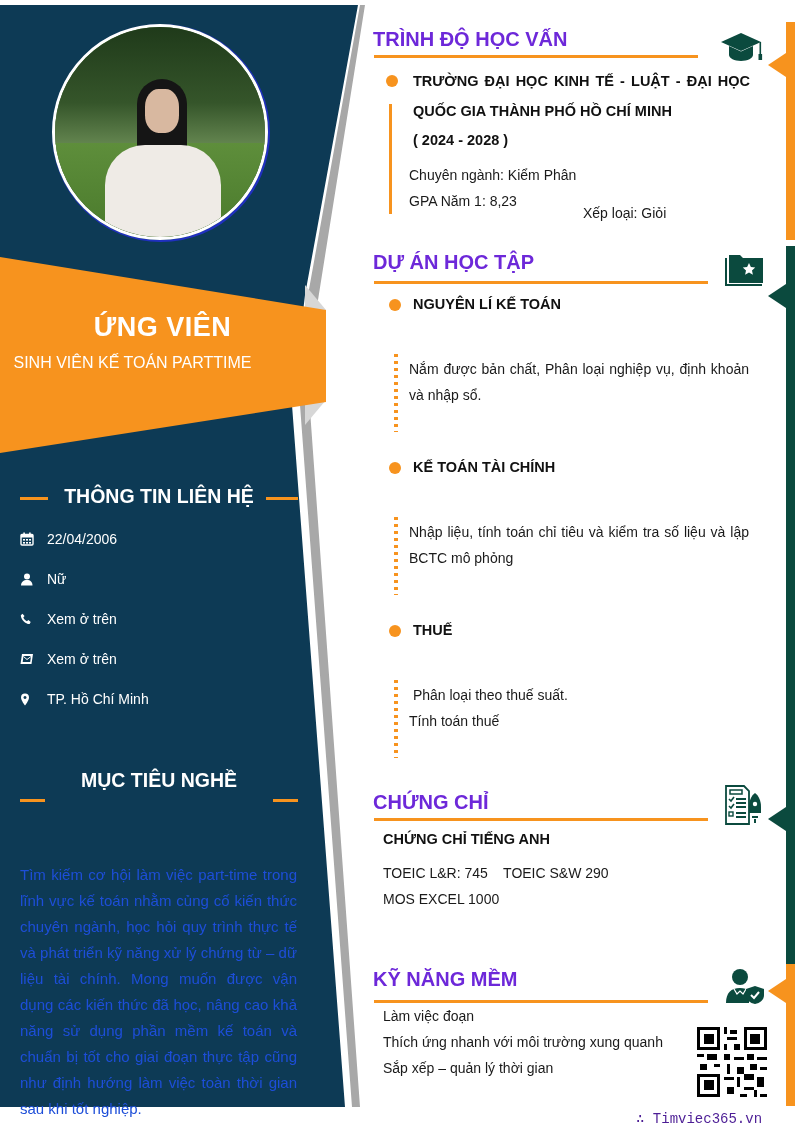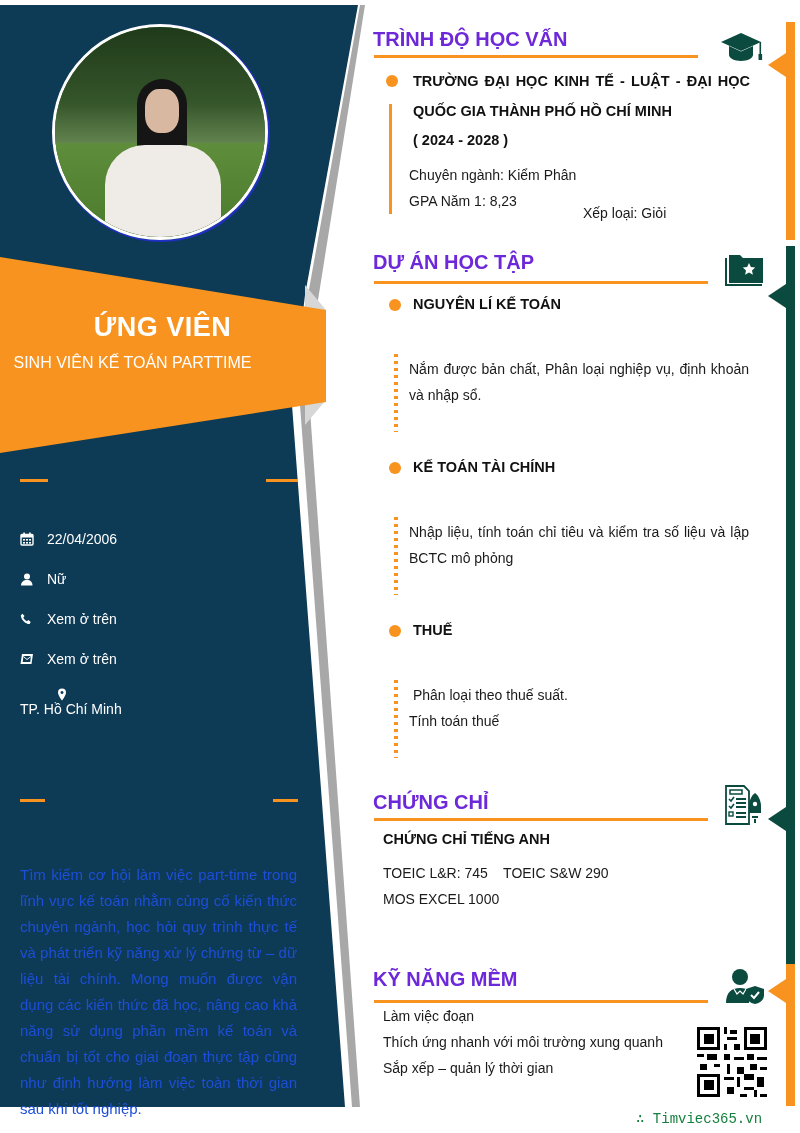--- a/index.html
+++ b/index.html
@@ -85,21 +85,21 @@
   .dot { position: absolute; width: 12px; height: 12px; border-radius: 50%; background: #f7931e; }
   .item-title { position: absolute; left: 413px; font-weight: bold; font-size: 14.5px; color: #111; }
   .txt { position: absolute; color: #1a1a1a; font-size: 14px; line-height: 26px; }
   .edu-school { position: absolute; left: 413px; top: 66px; width: 337px; font-weight: bold; font-size: 14.5px; line-height: 30px; color: #111; text-align: justify; text-align-last: left; }
   .edu-line { position: absolute; left: 389px; top: 104px; width: 3px; height: 110px; background: #f7931e; }
   .dotted { position: absolute; left: 394px; width: 4px;
     background-image: radial-gradient(circle, #f7931e 1.8px, transparent 2px);
     background-size: 4px 7px; background-repeat: repeat-y; }
 
   .qr { position: absolute; left: 697px; top: 1027px; width: 70px; height: 70px; background: #fff; }
-  .watermark { position: absolute; left: 636px; top: 1110px; font-family: "Liberation Mono", "DejaVu Sans Mono", monospace; font-size: 14px; color: #15803d; }
+  .watermark { position: absolute; left: 636px; top: 1110px; font-family: "Liberation Mono", "DejaVu Sans Mono", monospace; font-size: 14px; color: #4c1d95; }
 </style>
 </head>
 <body>
 
 <div class="sidebar-shadow2"></div>
 <div class="sidebar"></div>
 <div class="banner-tip"></div>
 <div class="banner"></div>
 
 <div class="avatar">
@@ -108,20 +108,21 @@
   <div class="hair"></div>
   <div class="face"></div>
   <div class="shirt"></div>
 </div>
 
 <div class="name">ỨNG VIÊN</div>
 <div class="role">SINH VIÊN KẾ TOÁN PARTTIME</div>
 
 <div class="side-heading" style="top:479px;">
   <span class="bar-l"></span>
+  <span>THÔNG TIN LIÊN HỆ</span>
   <span class="bar-r"></span>
 </div>
 
 <div class="contact-row" style="top:528px;">
   <span class="ic">
     <svg width="14" height="14" viewBox="0 0 14 14">
         <rect x="1" y="2.5" width="12" height="10.5" rx="1" fill="none" stroke="#fff" stroke-width="1.4"></rect>
         <rect x="1" y="2.5" width="12" height="3"></rect>
         <rect x="3.3" y="0.5" width="1.6" height="3"></rect>
         <rect x="9.1" y="0.5" width="1.6" height="3"></rect>
@@ -154,31 +155,32 @@
 </div>
 <div class="contact-row" style="top:648px;">
   <span class="ic">
     <svg width="14" height="12" viewBox="0 0 14 12">
         <path d="M2 1h11l-1.5 10H0.5z M3.5 3l-0.8 6h7.5l0.8-6z" fill-rule="evenodd"></path>
         <path d="M3.5 3.5l3.5 3 4-3" fill="none" stroke="#fff" stroke-width="1"></path>
       </svg>
   </span>
   <span>Xem ở trên</span>
 </div>
-<div class="contact-row" style="top:688px;flex-direction:column;">
+<div class="contact-row" style="top:688px;">
   <span class="ic">
     <svg width="10" height="13" viewBox="0 0 10 13">
         <path d="M5 0.5a4 4 0 0 1 4 4c0 3-4 8-4 8s-4-5-4-8a4 4 0 0 1 4-4z M5 3a1.5 1.5 0 1 0 0.01 0z" fill-rule="evenodd"></path>
       </svg>
   </span>
   <span>TP. Hồ Chí Minh</span>
 </div>
 
 <div class="side-heading" style="top:763px; line-height:35px;">
   <span class="bar-l" style="top:36px; width:25px;"></span>
+  <div>MỤC TIÊU NGHỀ</div>
   <span class="bar-r" style="top:36px; width:25px;"></span>
 </div>
 <div class="objective">Tìm kiếm cơ hội làm việc part-time trong lĩnh vực kế toán nhằm củng cố kiến thức chuyên ngành, học hỏi quy trình thực tế và phát triển kỹ năng xử lý chứng từ – dữ liệu tài chính. Mong muốn được vận dụng các kiến thức đã học, nâng cao khả năng sử dụng phần mềm kế toán và chuẩn bị tốt cho giai đoạn thực tập cũng như định hướng làm việc toàn thời gian sau khi tốt nghiệp.</div>
 
 <div class="vbar" style="top:22px; height:218px; background:#f7931e;"></div>
 <div class="vtri" style="top:53px; border-right-color:#f7931e;"></div>
 <div class="vbar" style="top:246px; height:718px; background:#0b4a3e;"></div>
 <div class="vtri" style="top:284px; border-right-color:#0b4a3e;"></div>
 <div class="vtri" style="top:807px; border-right-color:#0b4a3e;"></div>
 <div class="vbar" style="top:964px; height:142px; background:#f7931e;"></div>

